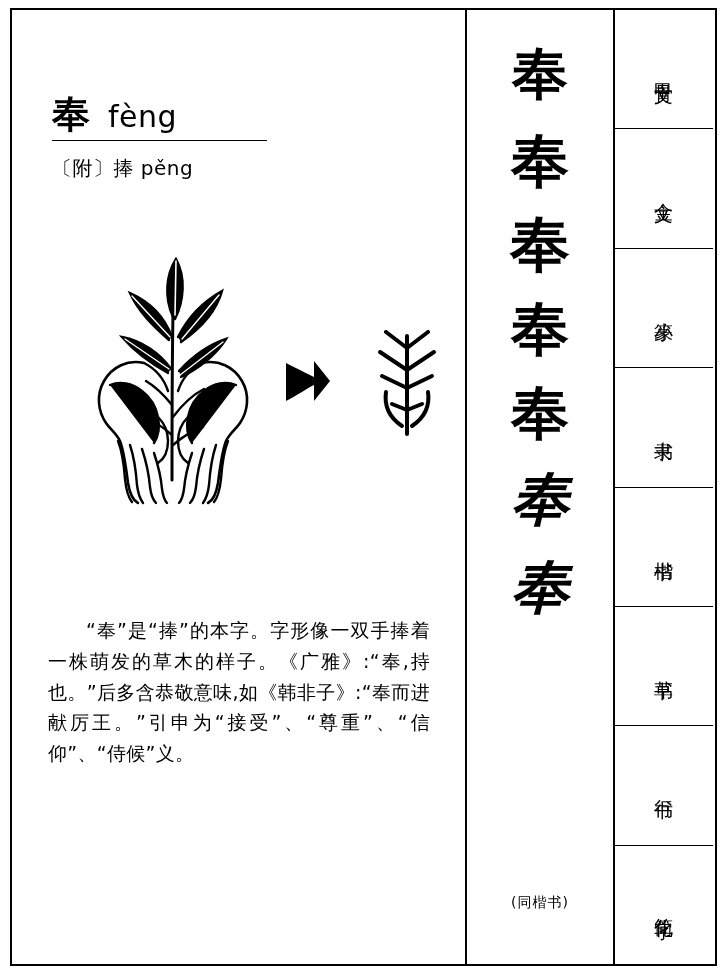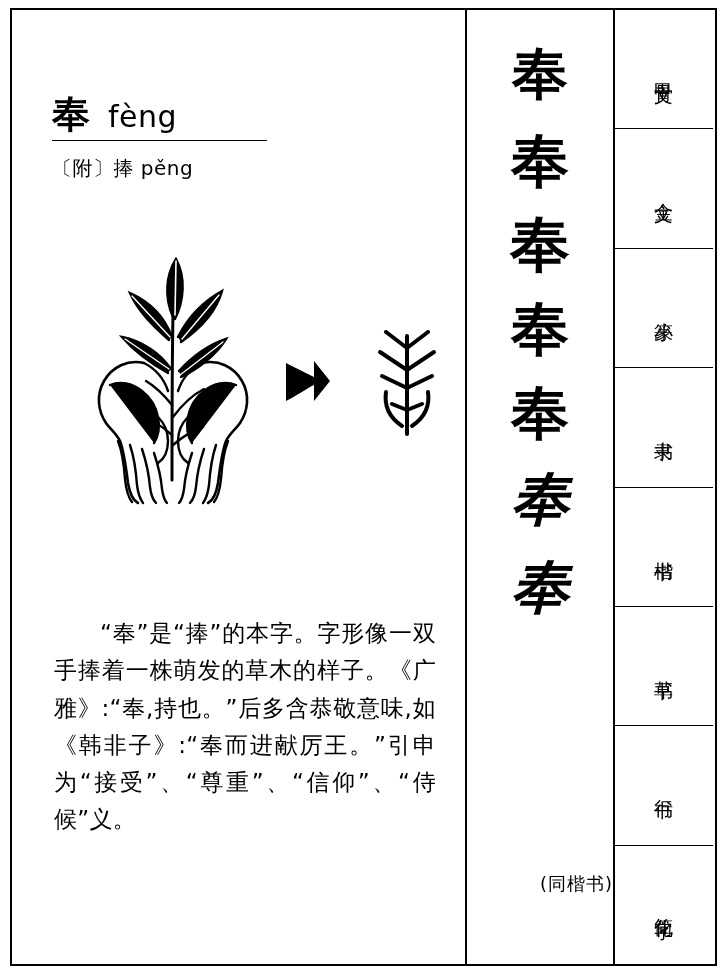--- a/index.html
+++ b/index.html
@@ -102,25 +102,25 @@
     position: absolute;
     left: 330px;
     top: 95px;
     width: 90px;
     height: 110px;
   }
 
   
   .explain {
     position: absolute;
-    left: 42px;
+    left: 36px;
     top: 605px;
     width: 382px;
     font-family: "DejaVu Sans", sans-serif;
-    font-size: 23px;
+    font-size: 19px;
     line-height: 1.62;
     letter-spacing: 0.3px;
     text-align: justify;
   }
   .explain p {
     margin: 0;
     text-indent: 2em;
   }
 
   
@@ -150,25 +150,25 @@
   .g2 { font-size: 58px; margin-top: 30px; }
   .g3 { font-size: 60px; margin-top: 24px; }
   .g4 { font-size: 58px; margin-top: 26px; }
   .g5 { font-size: 58px; margin-top: 26px; }
   .g6 { font-size: 58px; margin-top: 28px; font-style: italic; }
   .g7 { font-size: 58px; margin-top: 30px; font-style: italic; }
 
   .same-as {
     position: absolute;
     left: 0;
-    bottom: 68px;
+    bottom: 52px;
     width: 100%;
-    text-align: right;
-    font-family: "DejaVu Sans", sans-serif;
-    font-size: 18px;
+    text-align: center;
+    font-family: "DejaVu Sans", sans-serif;
+    font-size: 14px;
     letter-spacing: 1px;
   }
 
   
   .labels-col {
     position: relative;
     width: 98px;
     box-sizing: border-box;
     display: flex;
     flex-direction: column;

